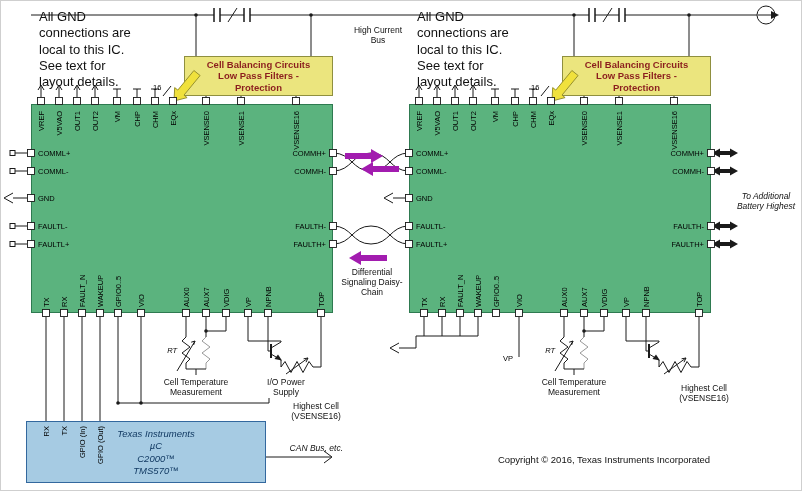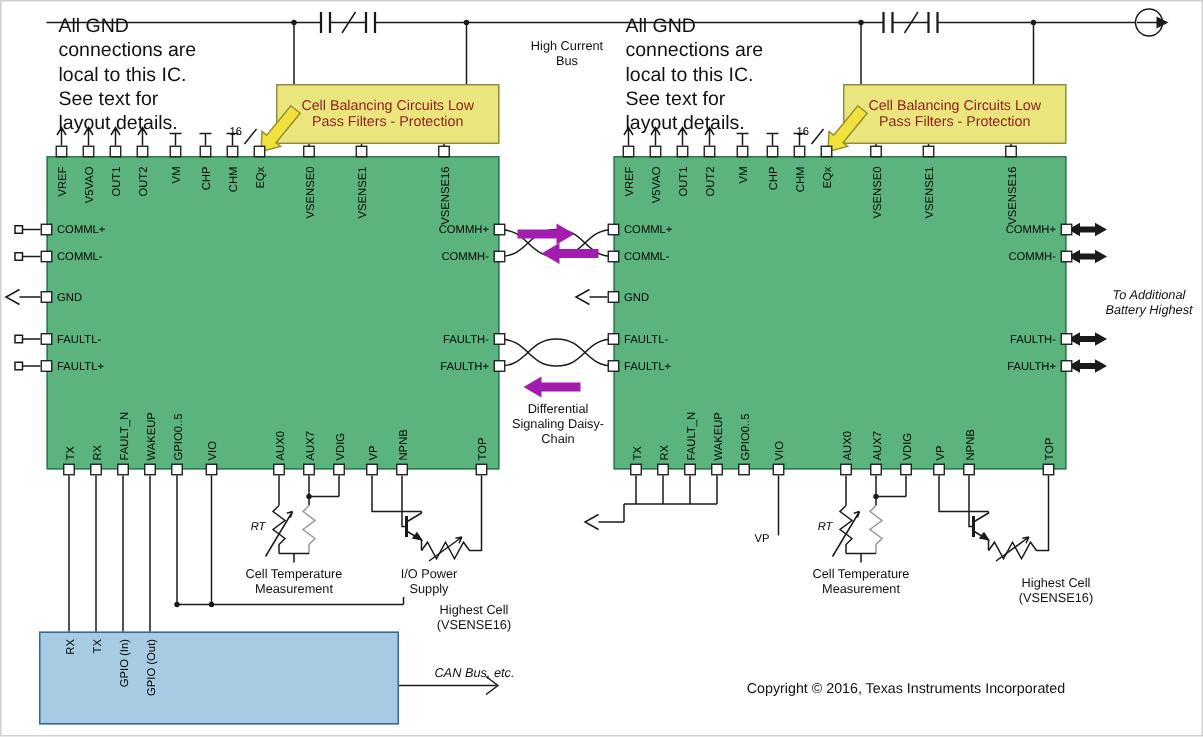--- a/index.html
+++ b/index.html
@@ -1,20 +1,20 @@
 <!DOCTYPE html>
 <html style="--ic-fill: #5bb37e; --ic-border: #2e7a50; --bal-fill: #ebe57e; --bal-border: #8f8f3f; --bal-text: #8b1e1e; --mcu-fill: #a6cbe3; --mcu-border: #33689e; --mcu-text: #123a63; --purple: #a21caf; --eq-arrow: #f0e13c; --eq-arrow-border: #97912d; --wire: #1a1a1a;"><head>
 <meta charset="utf-8">
 <style>
   *{margin:0;padding:0;box-sizing:border-box}
   body{background:#fff;font-family:"Liberation Sans",sans-serif}
   #stage{position:relative;width:802px;height:491px;background:#fff;border:1px solid #cfcfcf;overflow:hidden}
   .block{position:absolute;border:1.5px solid}
   .ic{background:var(--ic-fill,#5bb37e);border-color:var(--ic-border,#2e7a50)}
-  .bal{background:var(--bal-fill,#ebe57e);border-color:var(--bal-border,#8f8f3f);display:flex;align-items:center;justify-content:center;text-align:center;font-weight:normal;font-size:9.5px;line-height:1.2;color:var(--bal-text,#8b1e1e);padding:14px}
+  .bal{background:var(--bal-fill,#ebe57e);border-color:var(--bal-border,#8f8f3f);display:flex;align-items:center;justify-content:center;text-align:center;font-weight:bold;font-size:9.5px;line-height:1.2;color:var(--bal-text,#8b1e1e);padding:14px}
   .mcu{background:var(--mcu-fill,#a6cbe3);border-color:var(--mcu-border,#33689e)}
   .mcu-text{position:absolute;text-align:center;font-style:italic;color:var(--mcu-text,#123a63);font-size:9.5px;line-height:1.3}
   .note{position:absolute;font-size:13px;line-height:1.25;color:#111}
   .lbl{position:absolute;font-size:8.5px;line-height:1.2;color:#111;text-align:center}
   .it{font-style:italic}
   .copyright{position:absolute;font-size:9.5px;color:#111;text-align:center}
   svg{position:absolute;left:0;top:0;pointer-events:none}
   .w{stroke:var(--wire,#1a1a1a);stroke-width:1;fill:none}
   .blackfill{fill:var(--wire,#1a1a1a);stroke:none}
   .purple{fill:var(--purple,#a21caf);stroke:none}
@@ -33,20 +33,26 @@
 
   <div class="block ic" style="left:30px;top:103px;width:302px;height:209px"></div>
   <div class="block ic" style="left:408px;top:103px;width:302px;height:209px"></div>
   <div class="block bal" style="left:183px;top:55px;width:149px;height:40px">
     <span>Cell Balancing Circuits Low Pass Filters - Protection</span>
   </div>
   <div class="block bal" style="left:561px;top:55px;width:149px;height:40px">
     <span>Cell Balancing Circuits Low Pass Filters - Protection</span>
   </div>
   <div class="block mcu" style="left:25px;top:420px;width:240px;height:62px"></div>
+  <div class="mcu-text" style="left:75px;top:427px;width:160px">
+    <div>Texas Instruments</div>
+    <div>µC</div>
+    <div>C2000™</div>
+    <div>TMS570™</div>
+  </div>
 
   <svg id="wires" width="802" height="491" viewBox="0 0 802 491">
     <defs>
       <g id="capg">
         <path d="M213,7 V21 M219,7 V21 M243,7 V21 M249,7 V21" stroke-width="1.5"></path>
         <path d="M227,21 L236,7"></path>
       </g>
       <g id="arrows7">
         <path d="M40,96 V85 M37,89 L40,84 L43,89 M58,96 V85 M55,89 L58,84 L61,89 M76,96 V85 M73,89 L76,84 L79,89 M94,96 V85 M91,89 L94,84 L97,89"></path>
         <path d="M116,96 V88 M112,88 H120 M136,96 V88 M132,88 H140 M154,96 V88 M150,88 H158"></path>

